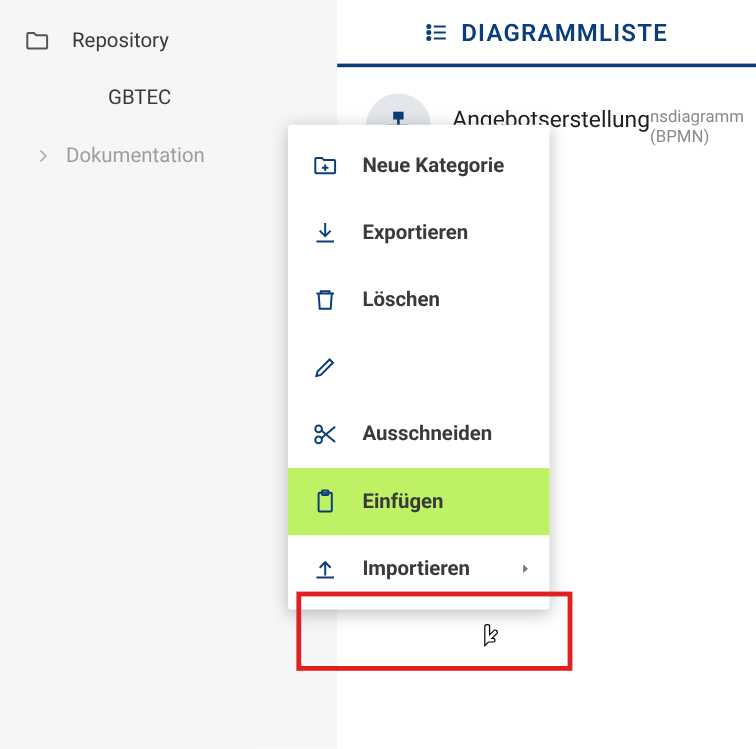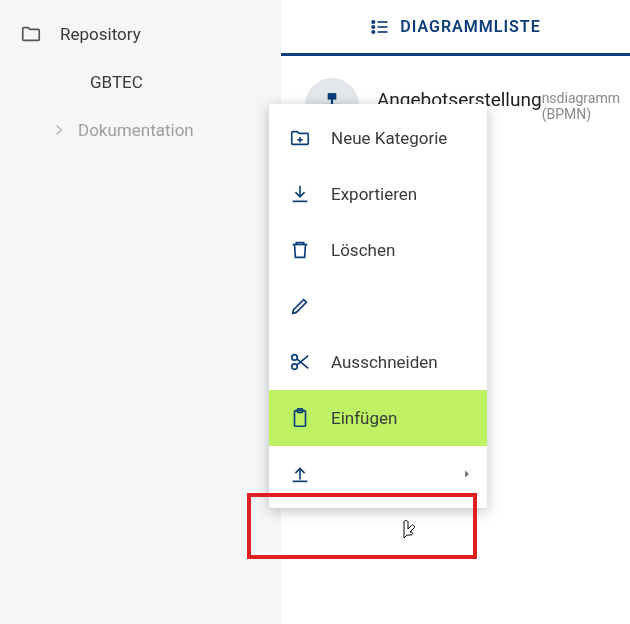--- a/index.html
+++ b/index.html
@@ -2,36 +2,36 @@
 <html><head>
 <meta charset="utf-8">
 <style>
   * { box-sizing: border-box; margin: 0; padding: 0; }
   html, body { width: 630px; height: 624px; font-family: "Segoe UI", Roboto, Arial, sans-serif; background: #fff; color: #212121; overflow: hidden; }
   .root { display: flex; width: 100%; height: 100%; }
   .sidebar { width: 296px; background: #f4f6f8; padding-top: 10px; }
   .side-item { display: flex; align-items: center; height: 48px; padding-left: 20px; cursor: pointer; }
   .side-item .txt { font-size: 17px; color: #3a3a3a; }
   .side-item.lvl1 { padding-left: 90px; }
-  .side-item.lvl2 { padding-left: 50px; color: #9e9e9e; }
+  .side-item.lvl2 { padding-left: 27px; color: #9e9e9e; }
   .side-item.lvl2 .txt { color: #9e9e9e; }
   .folder-ic { width: 22px; height: 22px; margin-right: 18px; flex: 0 0 auto; }
   .chevron-ic { width: 18px; height: 18px; margin-right: 10px; flex: 0 0 auto; }
   .main { flex: 1; position: relative; }
-  .tab-header { height: 56px; border-bottom: 3px solid #0b3e78; display: flex; align-items: center; justify-content: center; color: #0b3e78; font-weight: 600; letter-spacing: 1px; font-size: 16px; }
+  .tab-header { height: 56px; border-bottom: 3px solid #0b3e78; display: flex; align-items: center; justify-content: center; color: #0b3e78; font-weight: 600; letter-spacing: 1px; font-size: 20px; }
   .tab-header .list-ic { width: 20px; height: 20px; margin-right: 10px; }
   .list-area { padding: 22px 10px 0 24px; }
   .list-row { display: flex; align-items: center; }
   .avatar { width: 54px; height: 54px; border-radius: 50%; background: #e3e6ea; display: flex; align-items: center; justify-content: center; margin-right: 18px; flex: 0 0 auto; }
   .avatar svg { width: 26px; height: 26px; }
   .row-texts { display: flex; flex-direction: row; }
   .row-title { font-size: 19px; color: #212121; }
   .row-sub { font-size: 14px; color: #8a8a8a; margin-top: 2px; }
   
-  .ctx-menu { position: absolute; left: 269px; top: 104px; width: 218px; background: #fff; border-radius: 3px; box-shadow: 0 3px 14px rgba(0,0,0,0.25); padding: 6px 0; z-index: 10; }
+  .ctx-menu { position: absolute; left: 240px; top: 104px; width: 218px; background: #fff; border-radius: 3px; box-shadow: 0 3px 14px rgba(0,0,0,0.25); padding: 6px 0; z-index: 10; font-weight: bold; }
   .ctx-item { display: flex; align-items: center; height: 56px; padding-left: 20px; cursor: pointer; position: relative; }
   .ctx-item:hover, .ctx-item.hover { background: #bef264; }
   .ctx-item .ic { width: 22px; height: 22px; margin-right: 20px; flex: 0 0 auto; color: #0b3e78; }
   .ctx-item .lbl { font-size: 17px; color: #3a3a3a; }
   .ctx-item .arrow { position: absolute; right: 14px; width: 12px; height: 12px; color: #777; }
   .highlight { position: absolute; border: 4px solid #e02020; pointer-events: none; }
   .highlight.box1 { left: 247px; top: 493px; width: 230px; height: 66px; z-index: 20; }
   .cursor { position: absolute; left: 398px; top: 520px; z-index: 30; pointer-events: none; }
 </style>
 </head>
@@ -136,20 +136,21 @@
       <rect x="9" y="2" width="6" height="4" rx="1"></rect>
     </svg>
     <span class="lbl">Einfügen</span>
   </div>
   <div class="ctx-item">
     <svg class="ic" viewBox="0 0 24 24" fill="none" stroke="currentColor" stroke-width="1.8">
       <path d="M12 18V6"></path>
         <polyline points="7 11 12 6 17 11"></polyline>
       <line x1="4" y1="20" x2="20" y2="20"></line>
     </svg>
+    <span class="lbl">Importieren</span>
     <svg class="arrow" viewBox="0 0 24 24" fill="currentColor">
       <polygon points="8,5 16,12 8,19"></polygon>
     </svg>
   </div>
 </div>
 
 <div class="highlight box1"></div>
 
 <svg class="cursor" width="20" height="24" viewBox="0 0 20 24">
   <path d="M6 2v16l3-3h4c2 0 2-3 0-3h-1l4-4c1.5-1.5-1-4-2.5-2.5L10 9V2c0-2-4-2-4 0z" fill="#fff" stroke="#000" stroke-width="1"></path>

